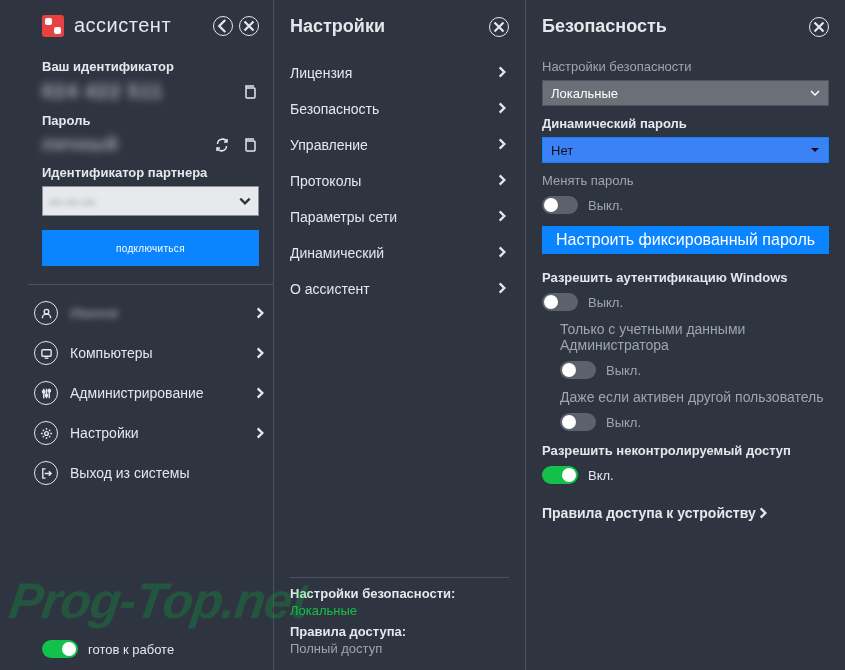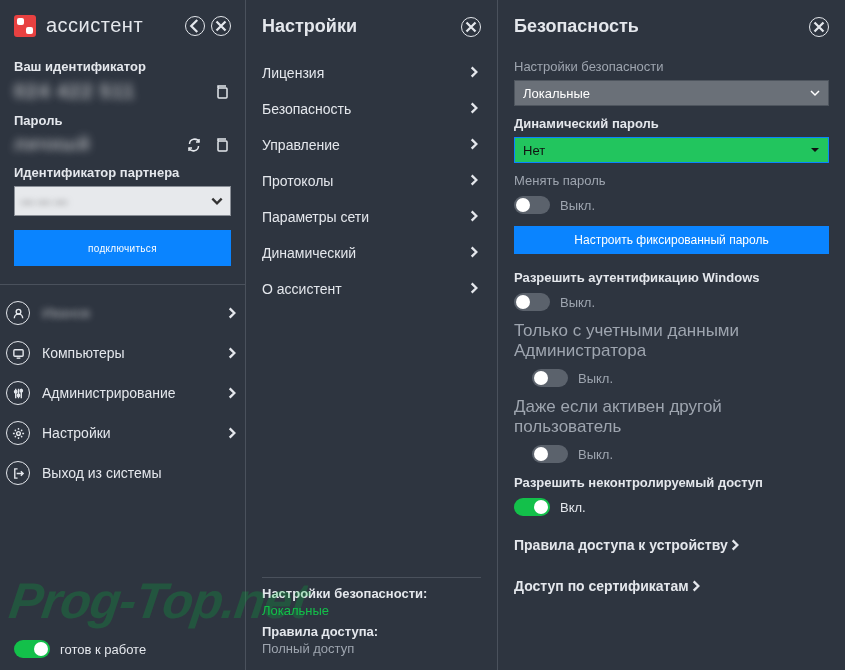--- a/index.html
+++ b/index.html
@@ -9,21 +9,21 @@
     --text:#e4e7ec;
     --text-dim:#9ea5af;
     --accent:#0a84ff;
     --green:#13c04a;
     --red:#e84141;
   }
   *{box-sizing:border-box;font-family:"Segoe UI",Arial,sans-serif;}
   body{margin:0;background:#000;}
   .app{display:flex;width:845px;height:670px;background:var(--bg);color:var(--text);overflow:hidden;}
   .col{height:100%;display:flex;flex-direction:column;}
-  .col1{width:246px;border-right:1px solid var(--border);}
+  .col1{width:246px;border-right:1px solid var(--border);margin-left:28px;}
   .col2{width:252px;border-right:1px solid var(--border);}
   .col3{flex:1;}
   
   .brand{display:flex;align-items:center;padding:14px 14px 12px 14px;}
   .logo{width:22px;height:22px;border-radius:3px;background:var(--red);position:relative;margin-right:10px;flex:none;}
   .logo::before,.logo::after{content:"";position:absolute;background:#fff;border-radius:2px;}
   .logo::before{width:7px;height:7px;left:3px;top:3px;}
   .logo::after{width:7px;height:7px;right:3px;bottom:3px;}
   .brand-name{font-size:20px;font-weight:400;letter-spacing:.5px;flex:1;}
   .brand-icons{display:flex;gap:6px;}
@@ -64,28 +64,28 @@
   .col2-spacer{flex:1;}
   .summary{padding:8px 16px 14px 16px;font-size:13px;}
   .summary .k{font-weight:600;margin-top:6px;}
   .summary .v{color:var(--text-dim);margin-top:2px;}
   .summary .v.green{color:var(--green);}
   
   .c3-body{padding:0 16px;overflow-y:auto;}
   .sublabel{font-size:13px;color:var(--text-dim);margin-top:10px;margin-bottom:6px;}
   .sublabel.strong{color:var(--text);font-weight:600;}
   .dropdown{height:26px;background:#6a7078;border:1px solid #4e555e;display:flex;align-items:center;justify-content:space-between;padding:0 8px;font-size:13px;color:#fff;cursor:pointer;}
-  .dropdown.active{background:#22c55e;border:1.5px solid #0a84ff;color:#111;text-align:right;}
+  .dropdown.active{background:#3b82f6;border:1.5px solid #0a84ff;color:#111;text-align:right;}
   .dropdown svg{width:10px;height:10px;}
   .dropdown.active svg{stroke:#111;}
   .toggle-row{display:flex;align-items:center;gap:10px;margin:8px 0;}
   .toggle-row.indent{margin-left:18px;}
   .tlabel{font-size:13px;color:var(--text-dim);}
-  .row-note{font-size:17px;color:var(--text-dim);margin-top:10px;}
-  .full-btn{width:100%;height:28px;background:var(--accent);color:#fff;border:none;font-size:12px;cursor:pointer;margin-top:4px;}
+  .row-note{font-size:14px;color:var(--text-dim);margin-left:18px;margin-top:10px;}
+  .full-btn{width:100%;height:28px;background:var(--accent);color:#fff;border:none;font-size:16px;cursor:pointer;margin-top:4px;}
   .link-row{display:flex;align-items:center;justify-content:flex-start;padding:12px 0;font-size:14px;font-weight:600;cursor:pointer;border-top:1px solid transparent;}
   .link-row:first-of-type{border-top:1px solid var(--border);margin-top:16px;}
   .watermark{position:absolute;left:10px;bottom:40px;font-size:50px;font-weight:800;font-style:italic;color:rgba(0,200,60,.22);letter-spacing:-1px;transform:skewX(-8deg);pointer-events:none;z-index:50;}
   .app{position:relative;}
 </style>
 </head>
 <body>
 
 <div class="app">
   <div class="watermark">Prog-Top.net</div>
@@ -357,21 +357,15 @@
           </div>
         <div class="tlabel" style="color:var(--text)">Вкл.</div>
       </div>
 
       <div class="link-row">
         <span>Правила доступа к устройству</span>
         <svg class="mi-chev" viewBox="0 0 12 12">
             <path d="M4 2 L8 6 L4 10"></path>
           </svg>
       </div>
-      <div class="link-row">
-        <span>Доступ по сертификатам</span>
-        <svg class="mi-chev" viewBox="0 0 12 12">
-            <path d="M4 2 L8 6 L4 10"></path>
-          </svg>
-      </div>
     </div>
   </div>
 </div>
 
 </body></html>

